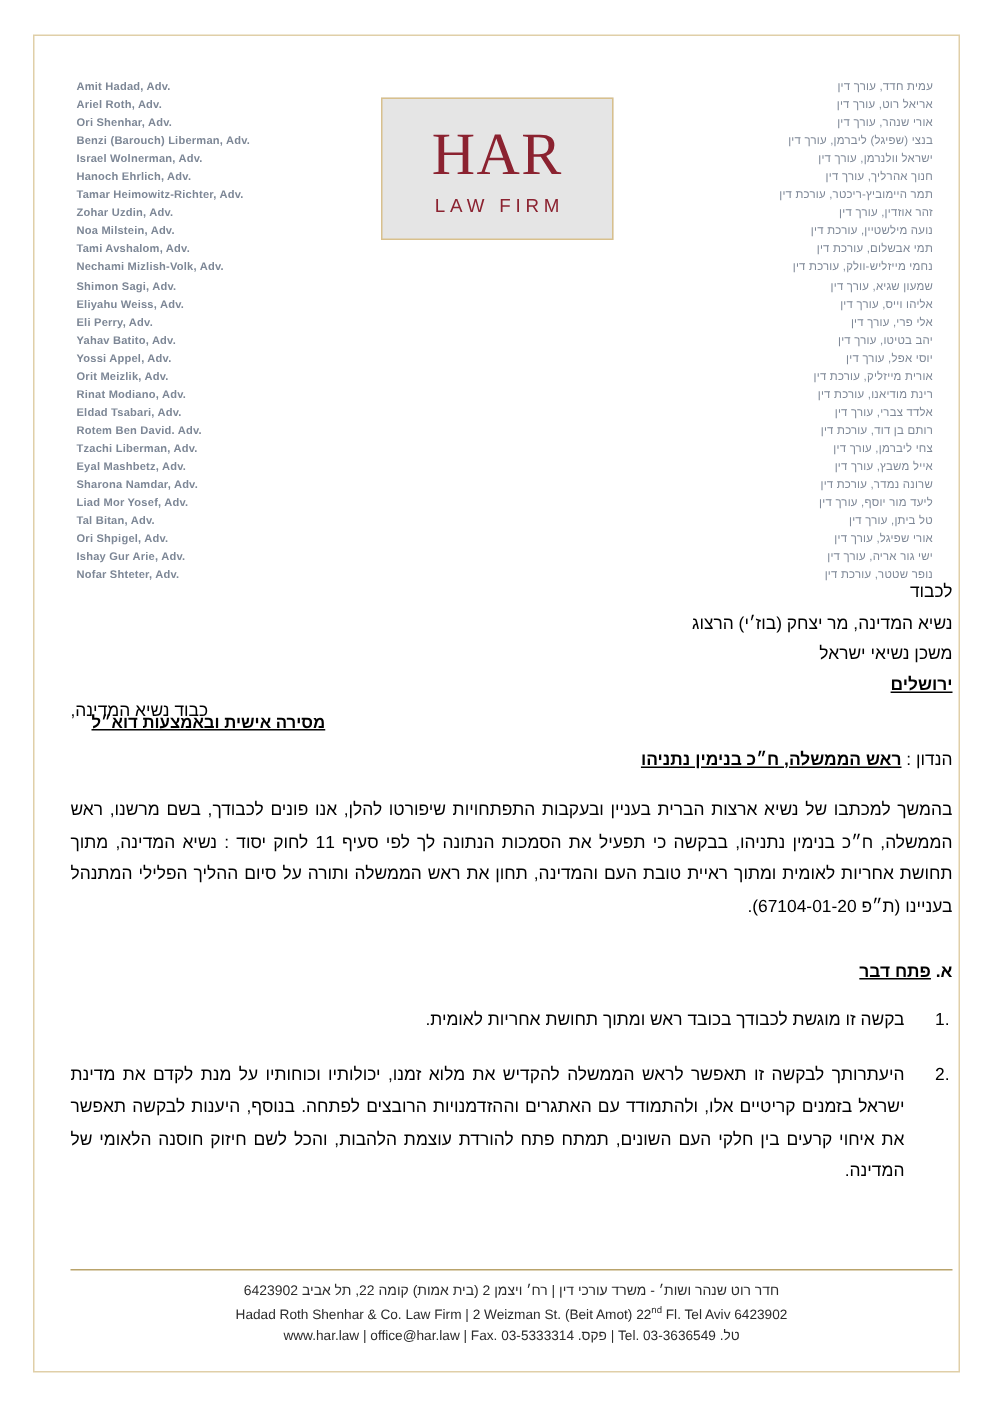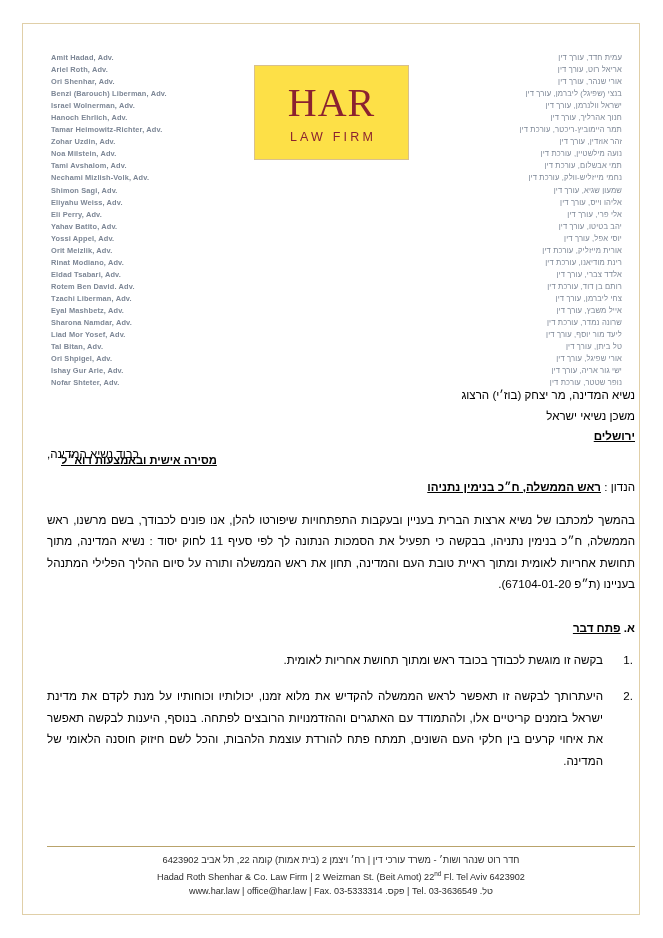--- a/index.html
+++ b/index.html
@@ -72,21 +72,21 @@
 
   
   .logo-box {
     position: absolute;
     left: 232px;
     top: 13px;
     width: 155px;
     height: 95px;
     border: 1.4px solid #d8c08d;
     box-sizing: border-box;
-    background: #fde047;
+    background: #e5e5e5;
     display: flex;
     flex-direction: column;
     align-items: center;
     justify-content: center;
   }
   .logo-har {
     font-family: "Liberation Serif", "DejaVu Serif", serif;
     font-size: 40px;
     line-height: 40px;
     letter-spacing: 1px;
@@ -127,21 +127,21 @@
     line-height: 20.5px;
   }
   .addressee .city {
     font-weight: bold;
     text-decoration: underline;
   }
 
   .delivery-note {
     position: absolute;
     left: 14px;
-    top: 69px;
+    top: 91px;
     direction: rtl;
     font-size: 11.2px;
     font-weight: bold;
     text-decoration: underline;
   }
 
   .salutation {
     direction: rtl;
     text-align: left;
     font-size: 11.6px;
@@ -308,20 +308,21 @@
       </div>
   </div>
 
   <div class="body-area">
 
 
     <div style="position:relative;">
       <div class="delivery-note">מסירה אישית ובאמצעות דוא״ל</div>
 
       <div class="addressee">
+        <div>לכבוד</div>
         <div>נשיא המדינה, מר יצחק (בוז׳י) הרצוג</div>
         <div>משכן נשיאי ישראל</div>
         <div class="city">ירושלים</div>
       </div>
     </div>
 
     <div class="salutation">כבוד נשיא המדינה,</div>
 
     <div class="subject">
       <span>הנדון :</span>

